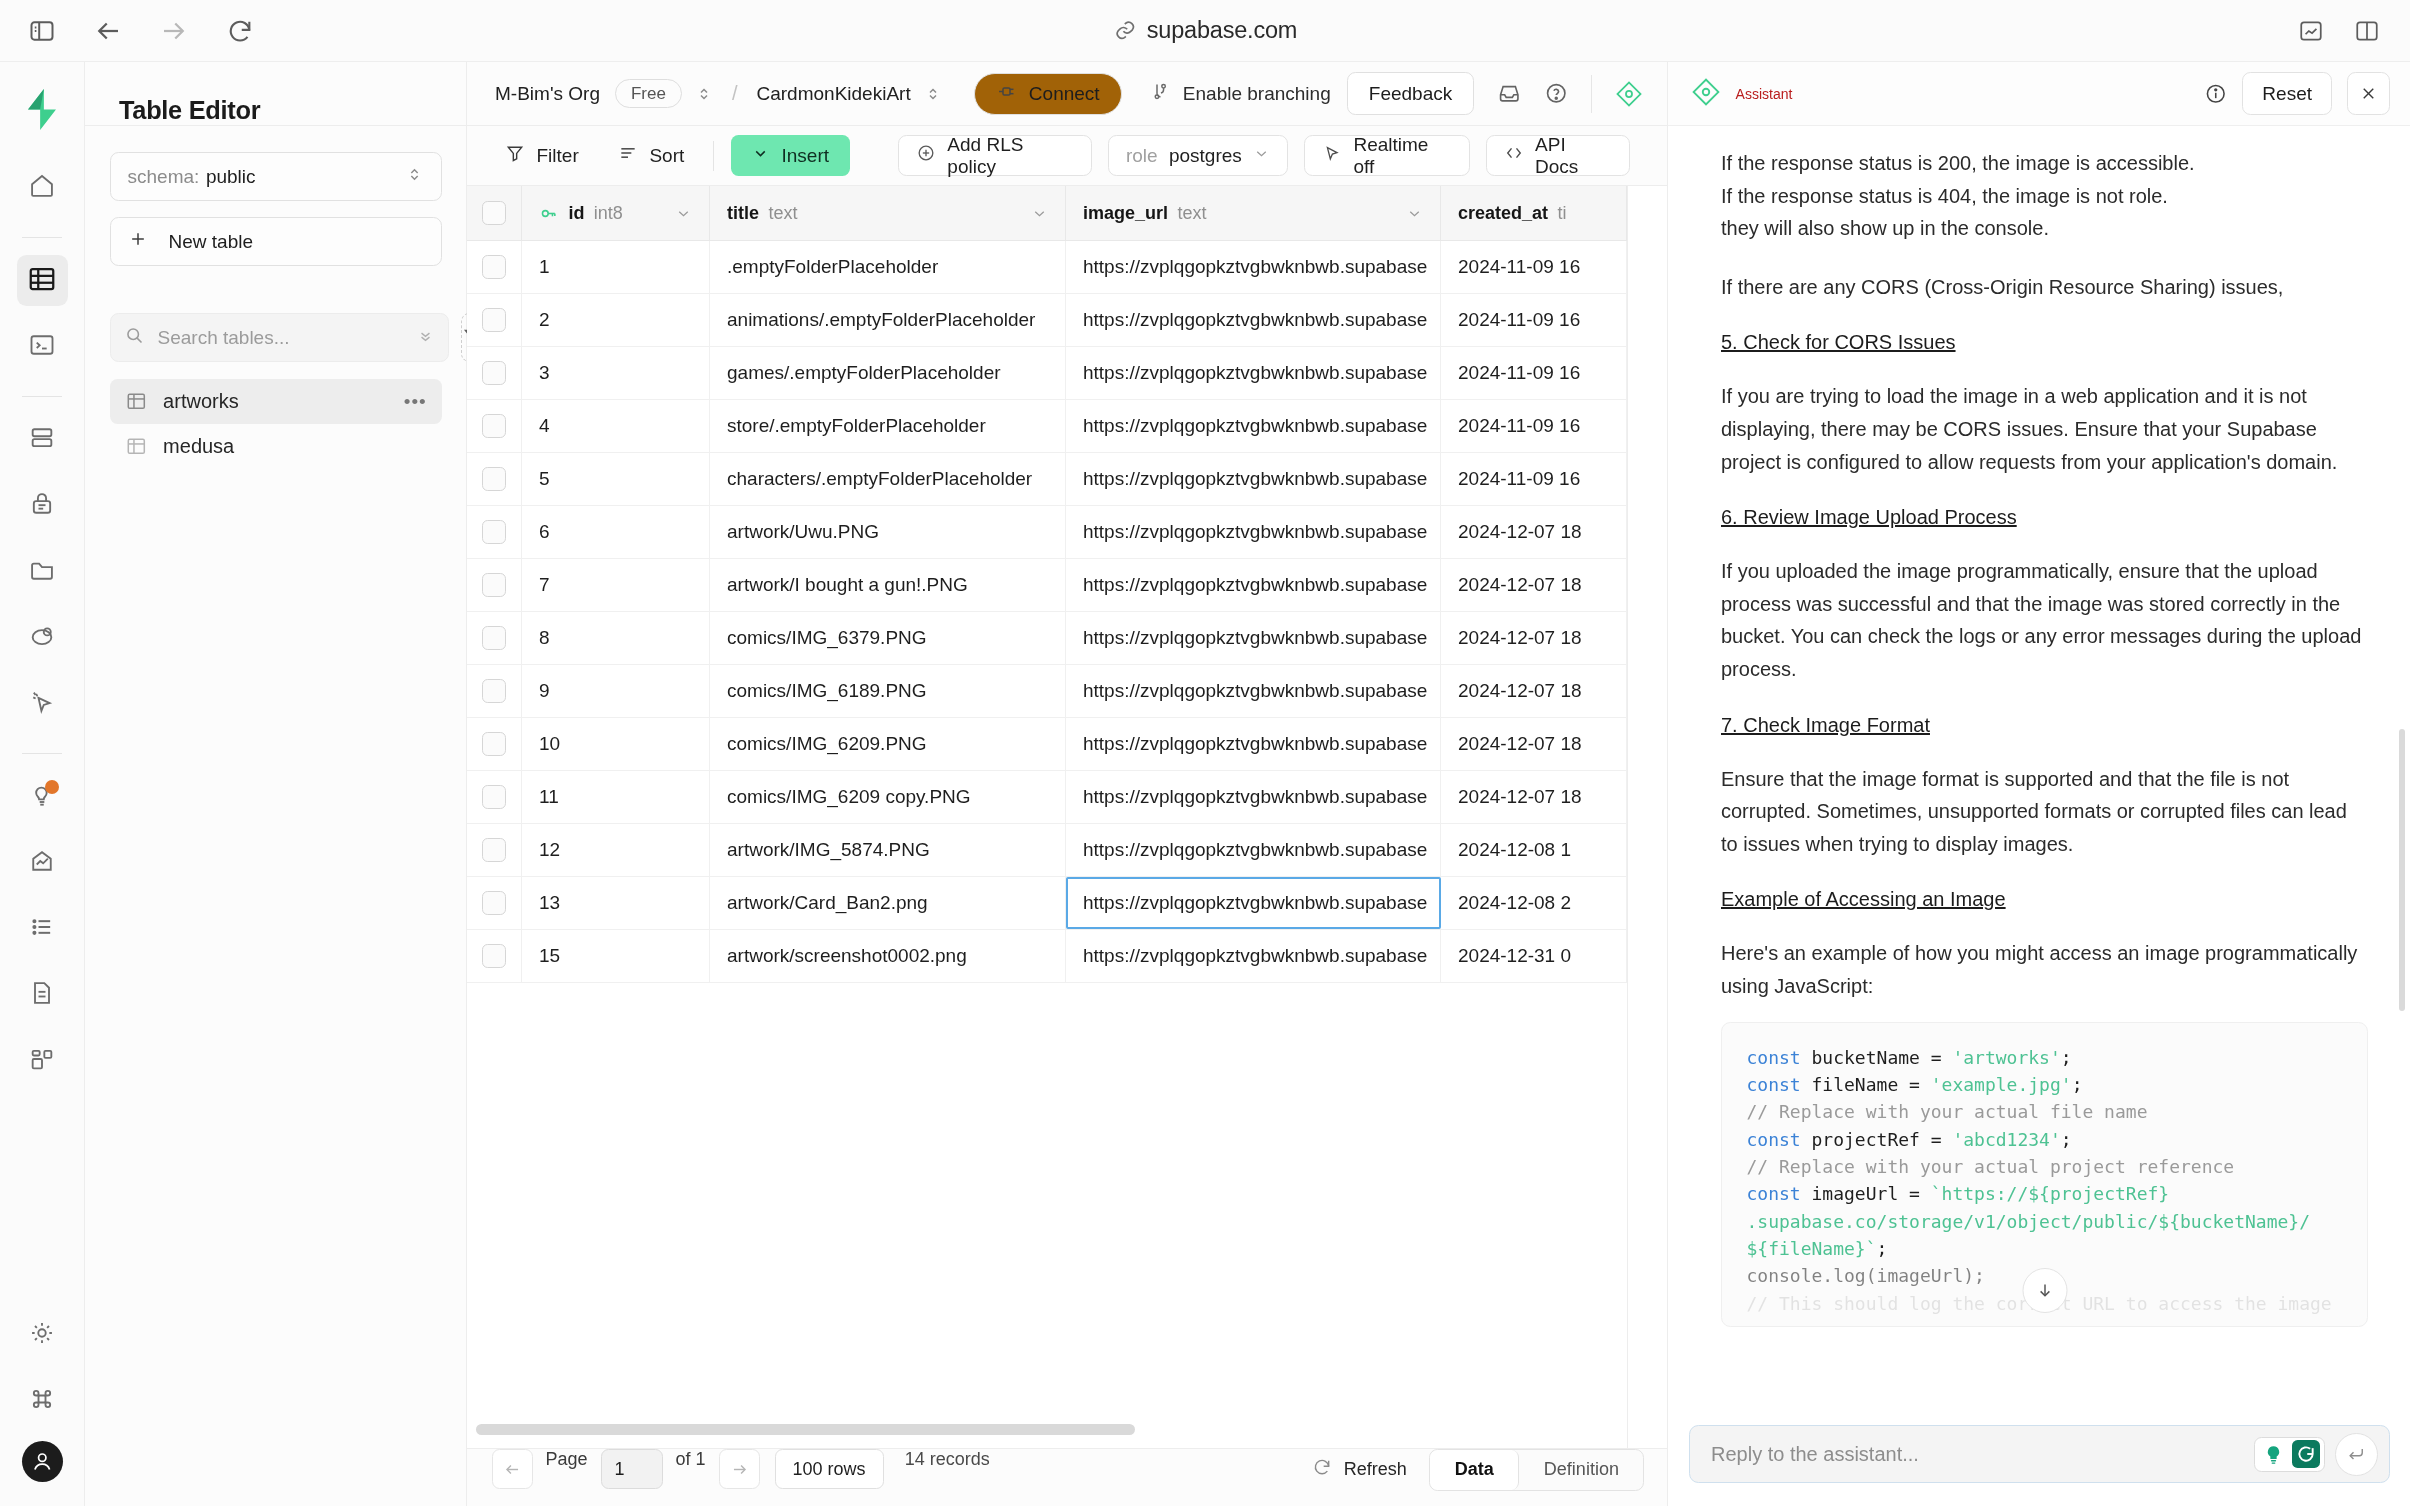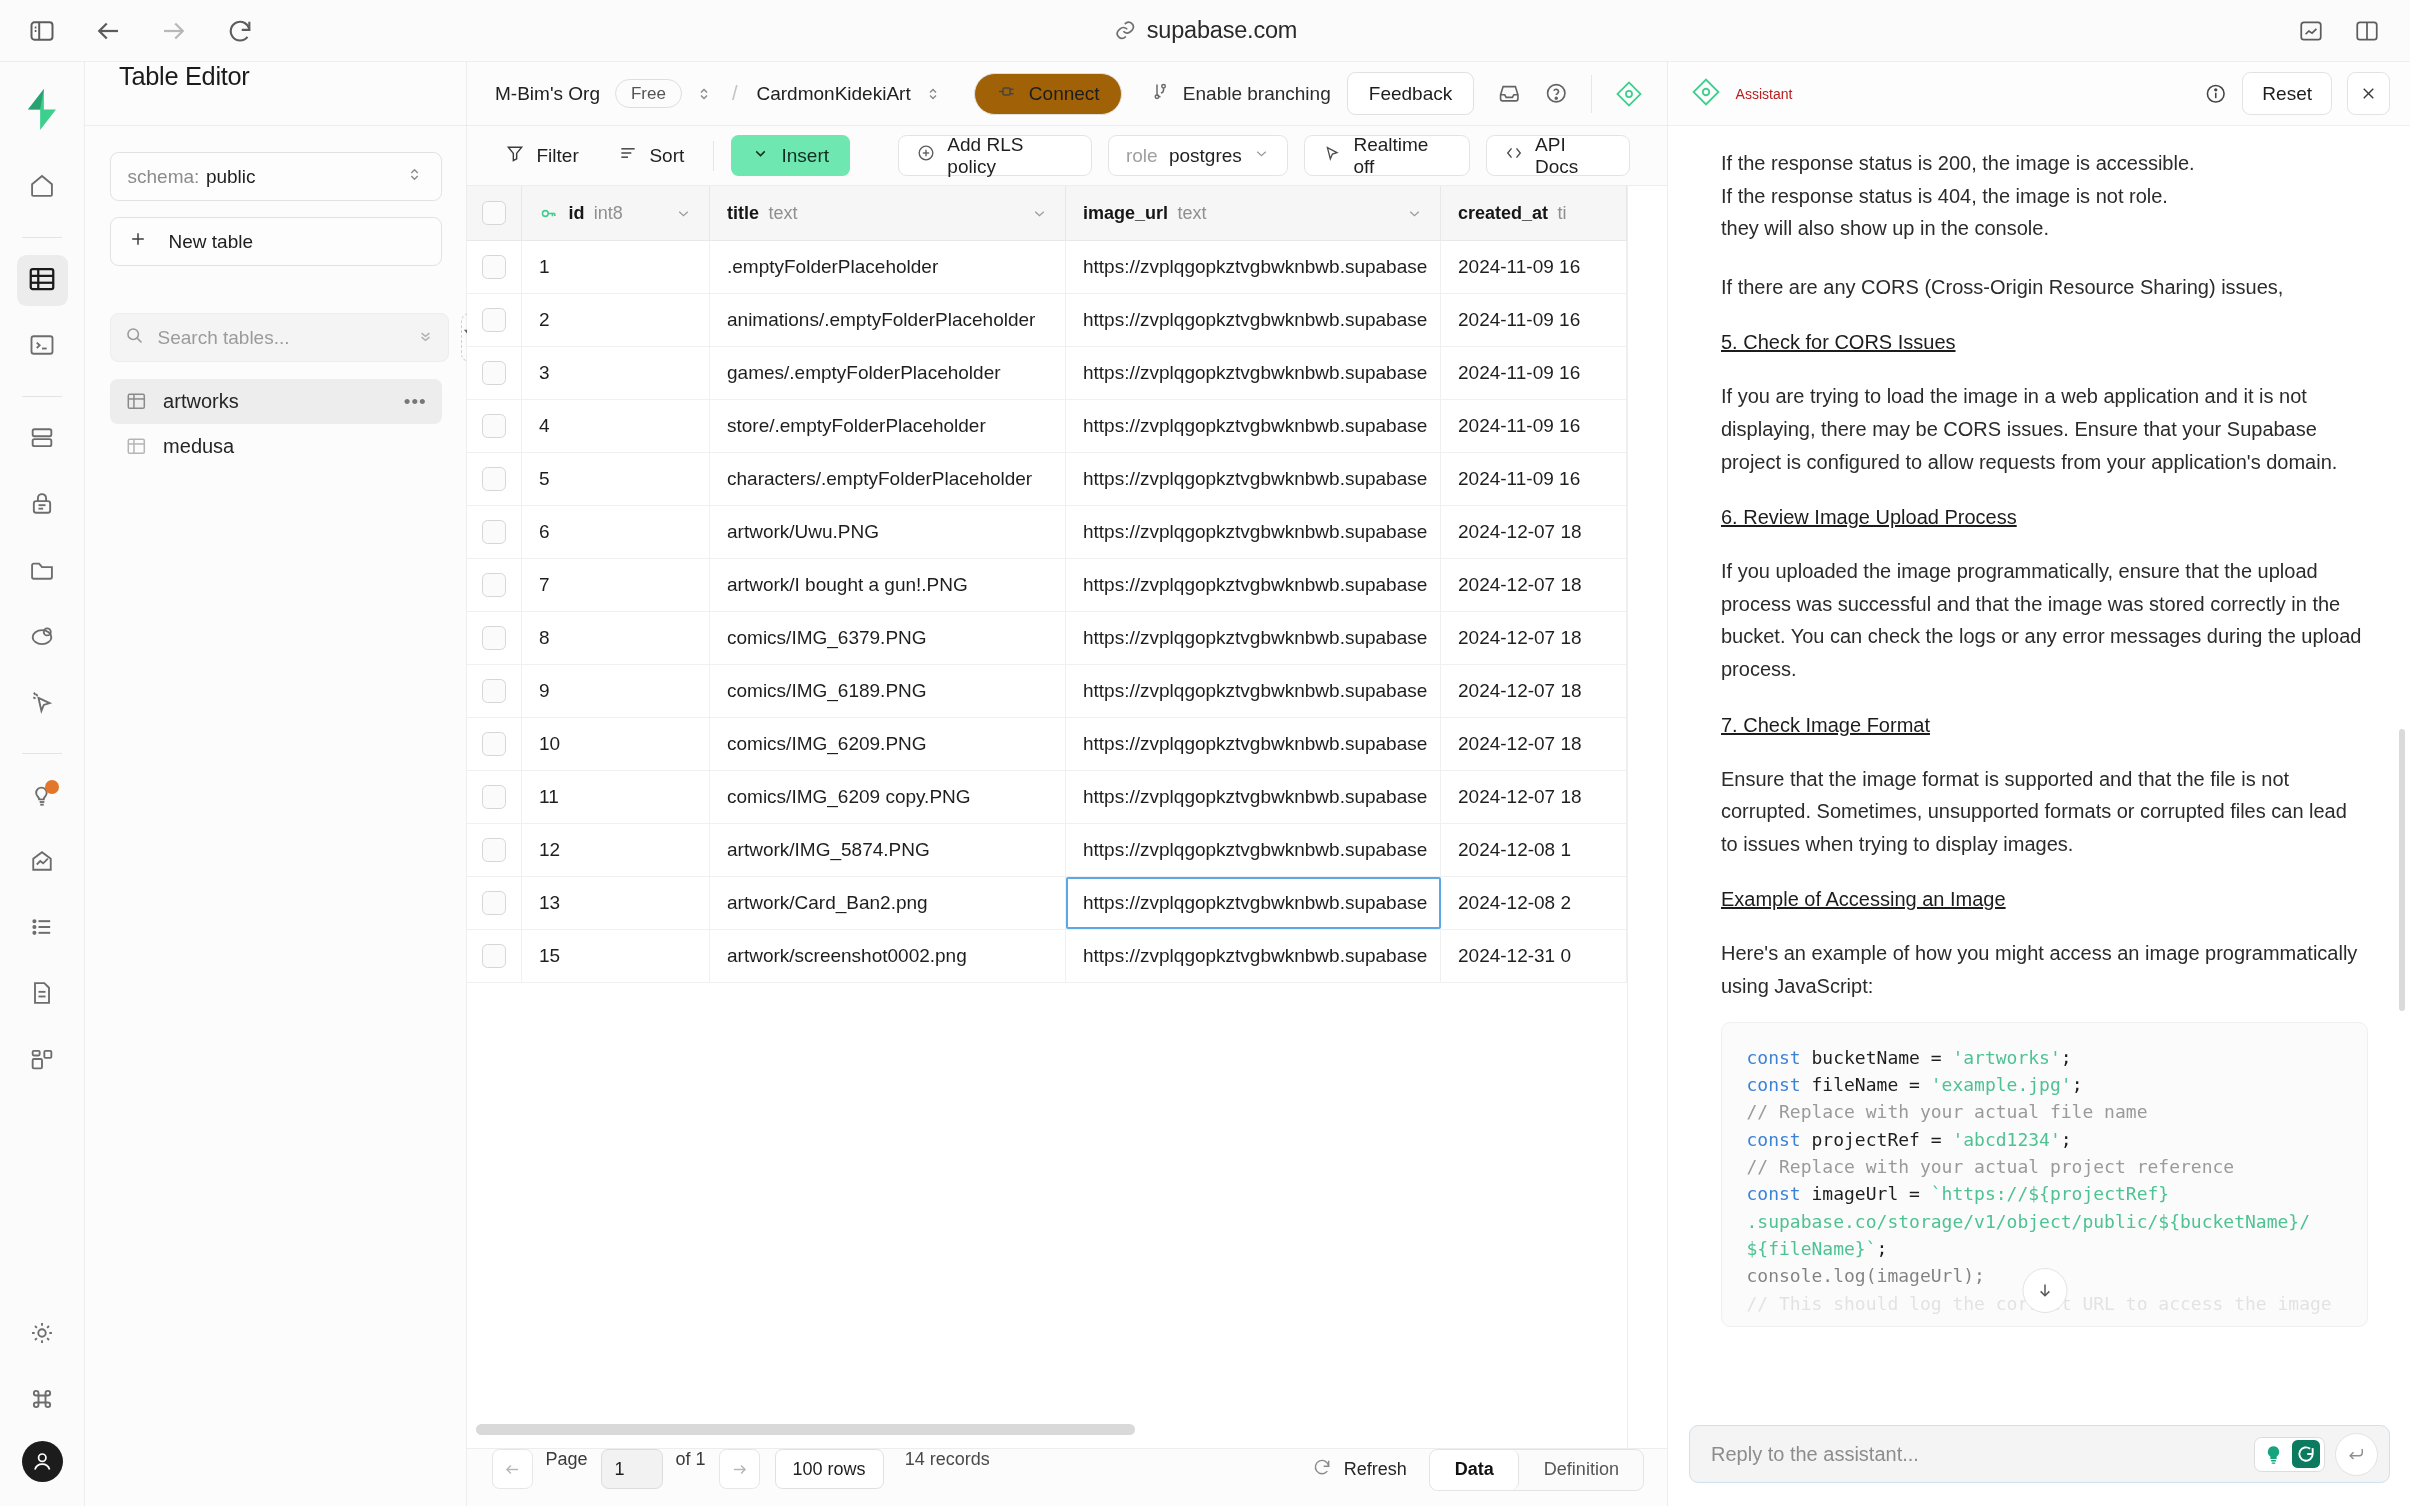--- a/index.html
+++ b/index.html
@@ -63,23 +63,24 @@
   }
 
   
   .tables-panel {
     width: 382px; flex: 0 0 382px;
     border-right: 0.9px solid #ededed;
     background: #fcfcfc;
     display: flex; flex-direction: column;
   }
   .tables-head {
-    height: 64px; display: flex; align-items: flex-start;
+    height: 64px; display: flex; align-items: flex-end;
     padding: 0 0 0 34px;
     border-bottom: 0.9px solid #ededed;
+    font-weight: bold;
   }
   .tables-title { font-size: 25.4px; color: #1b1b1b; letter-spacing: -0.3px; }
   .tables-body { padding: 26px 24.5px 0 24.5px; }
   .select-box, .newtable-btn, .search-box {
     height: 49px; border: 0.9px solid #e1e1e1; border-radius: 8.5px;
     background: #fdfdfd; display: flex; align-items: center;
     font-size: 19px; cursor: pointer;
   }
   .select-box { justify-content: space-between; padding: 0 17px; margin-bottom: 16px; }
   .select-box .lbl-muted { color: #8b8b8b; }

